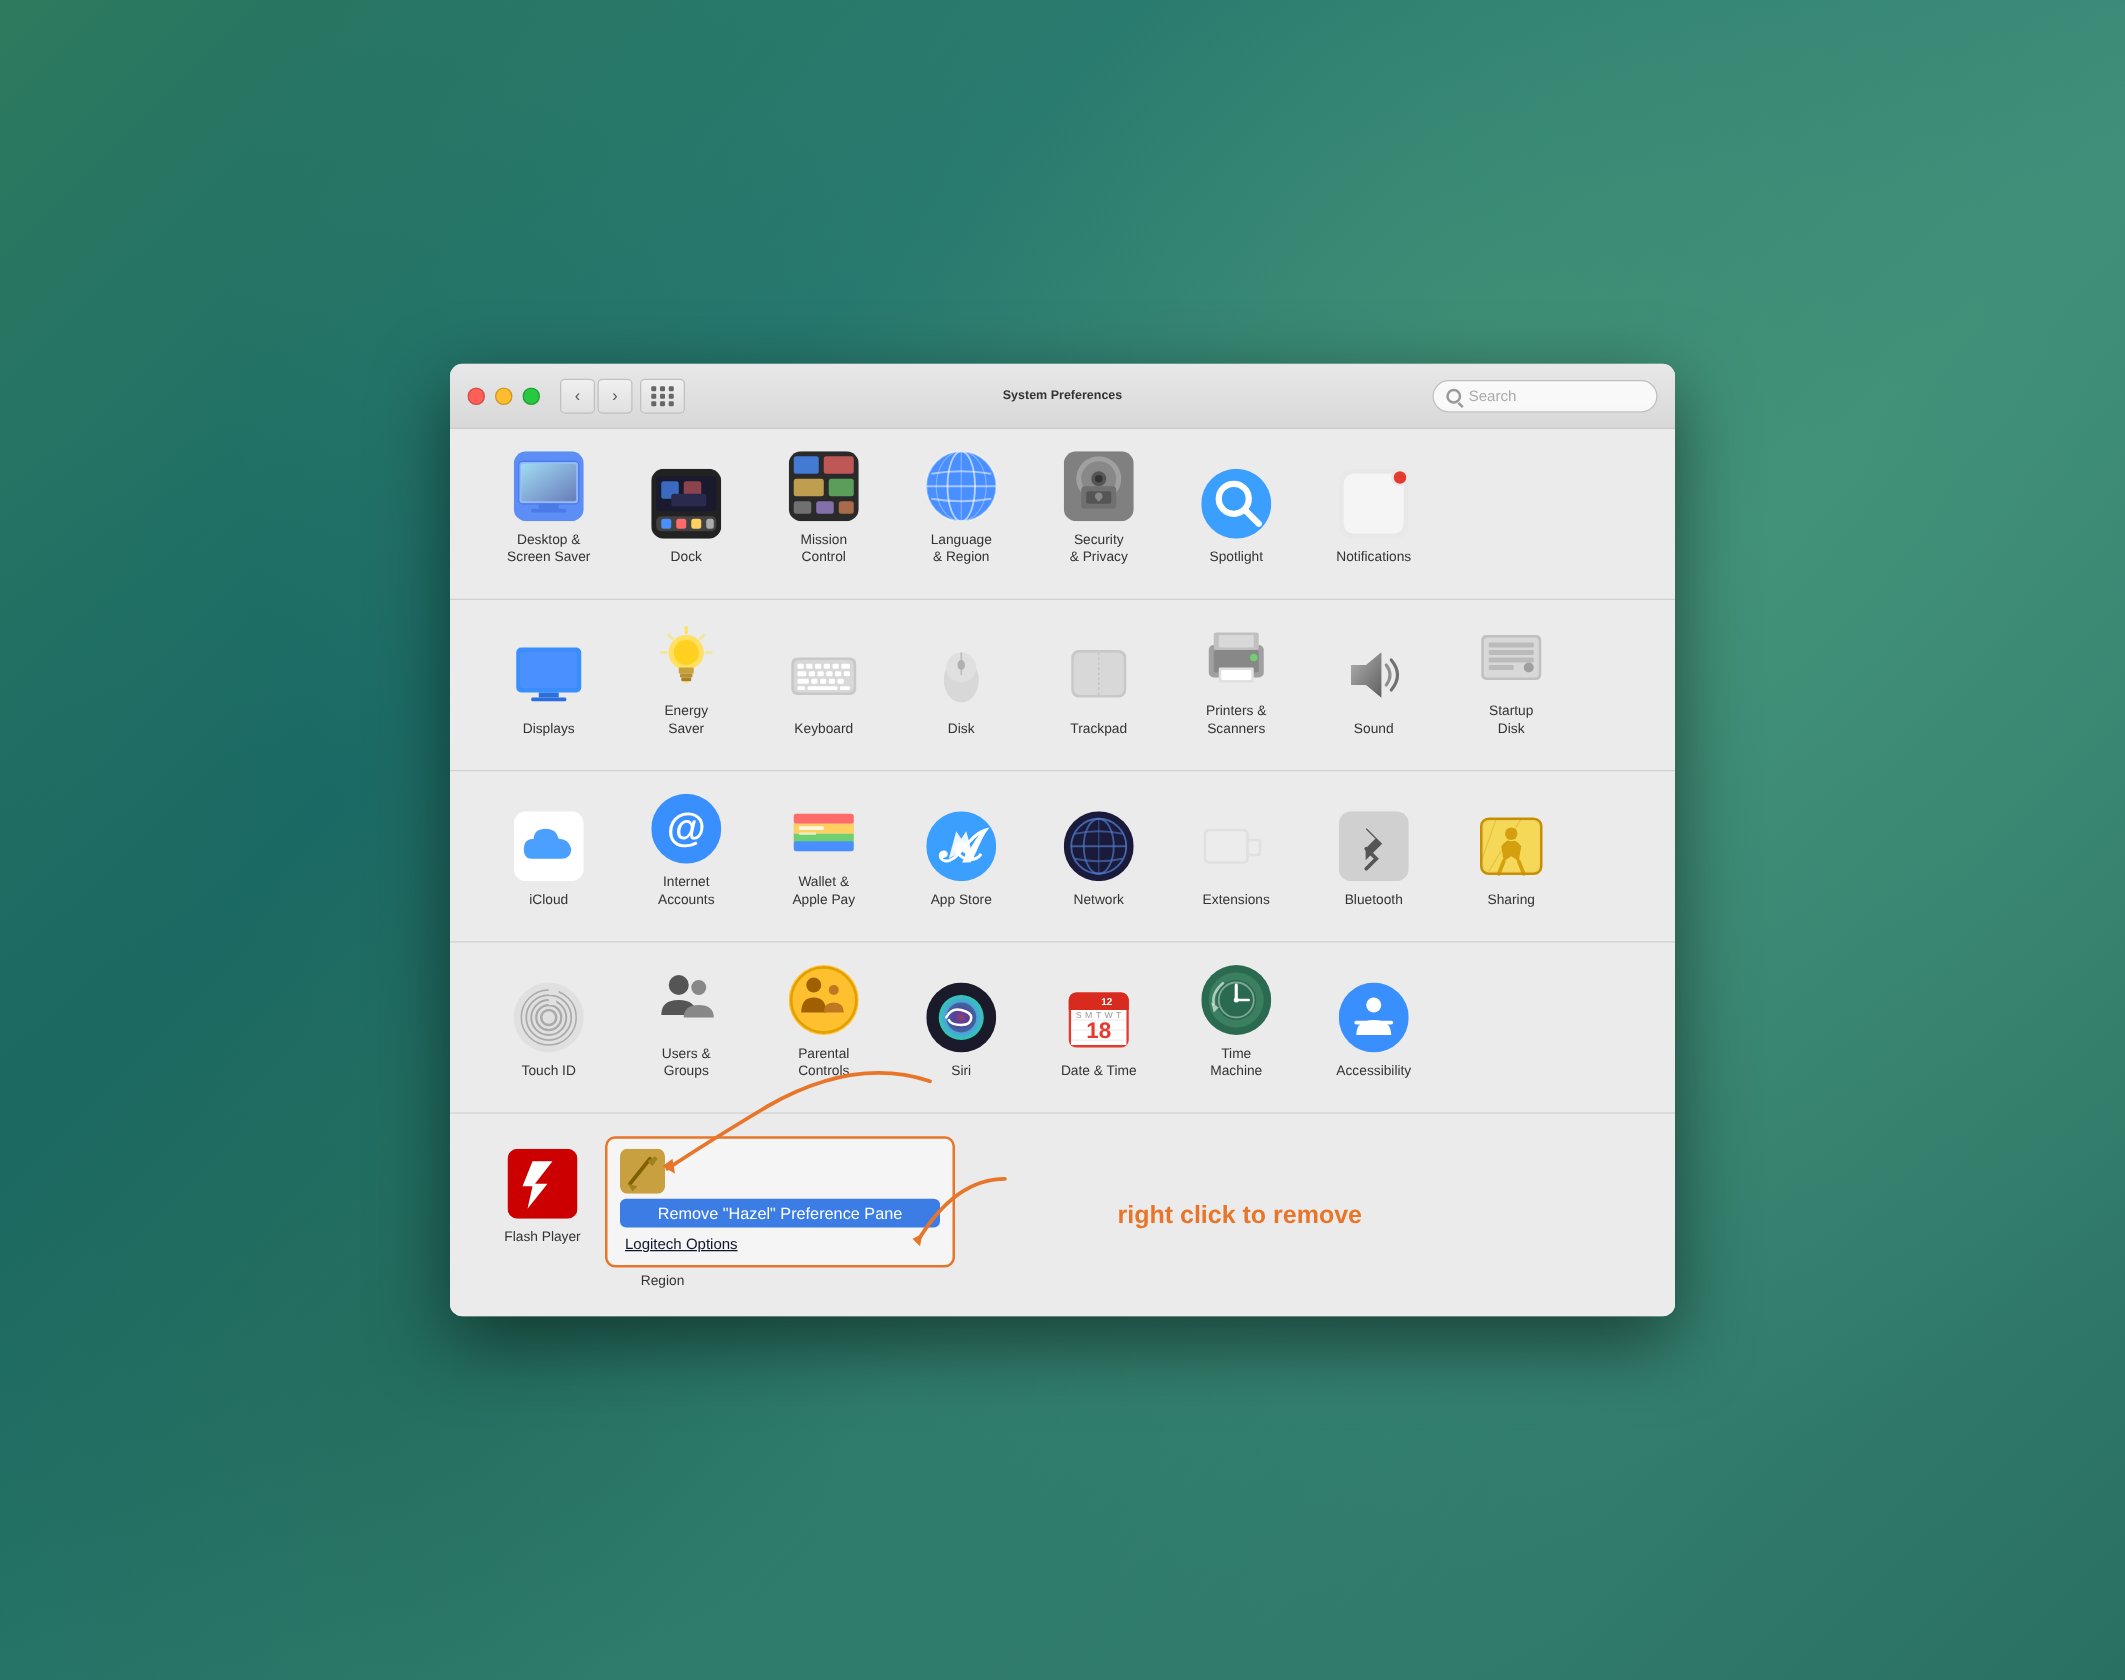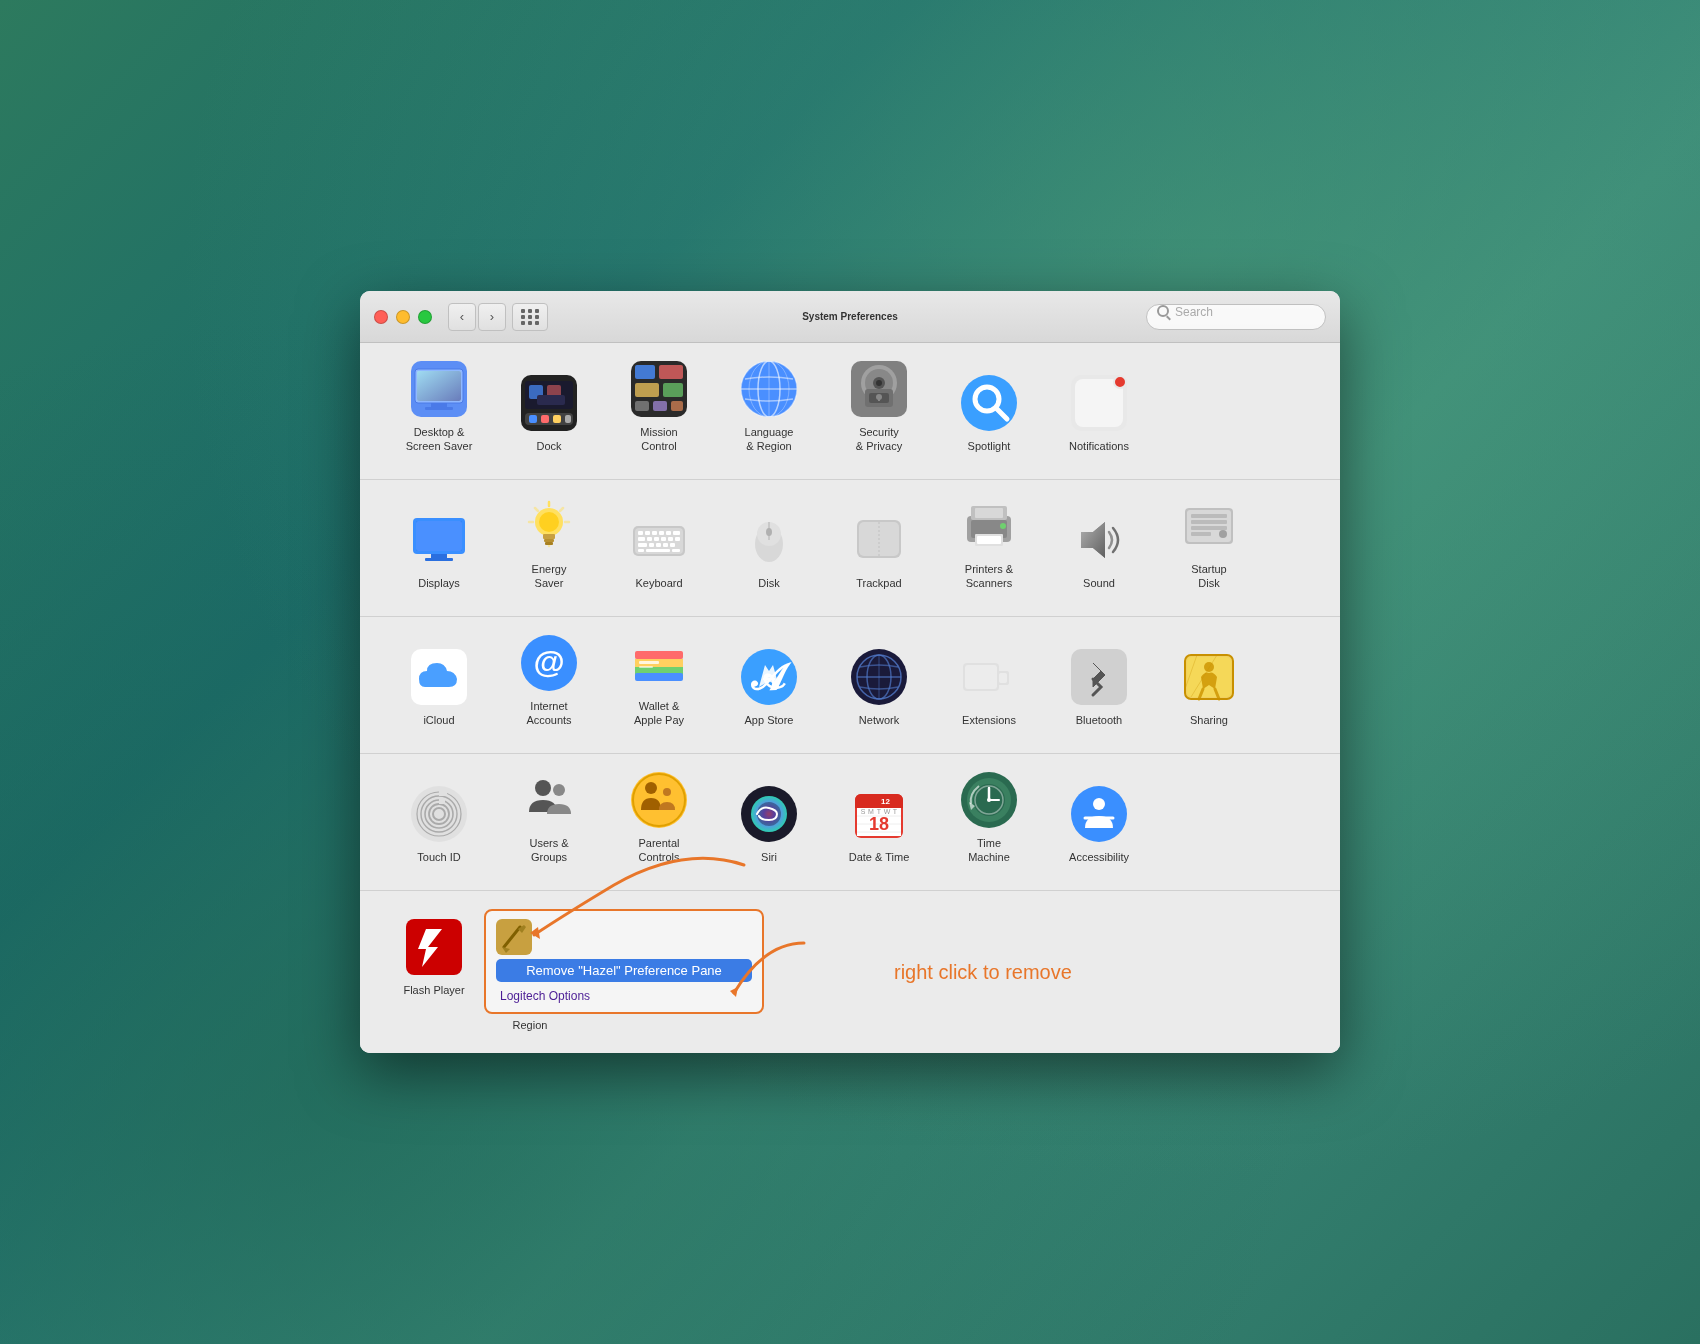--- a/index.html
+++ b/index.html
@@ -106,20 +106,21 @@
       position: absolute;
       right: 14px;
       top: 50%;
       transform: translateY(-50%);
       width: 180px;
       height: 26px;
       background: rgba(255,255,255,0.8);
       border: 1px solid #c0c0c0;
       border-radius: 13px;
       display: flex;
+      align-items: center;
       padding: 0 10px;
       gap: 6px;
     }
     .search-icon-shape {
       width: 12px; height: 12px;
       border: 2px solid #999;
       border-radius: 50%;
       position: relative;
       flex-shrink: 0;
     }
@@ -226,22 +227,23 @@
       font-size: 13px;
       font-weight: 500;
       padding: 4px 12px;
       border-radius: 5px;
       width: 100%;
       text-align: center;
       margin-bottom: 4px;
     }
     .context-other-label {
       font-size: 12px;
-      color: #4c1d95;
+      color: #0f172a;
       padding-left: 4px;
+      text-decoration: underline;
     }
 
     
     .badge-red {
       position: absolute;
       top: 2px; right: 2px;
       width: 14px; height: 14px;
       background: #e53a2f;
       border-radius: 50%;
     }
@@ -845,21 +847,21 @@
             <span class="pref-label" style="width:60px; text-align:center;">Region</span>
           </div>
         </div>
 
         <div style="position:absolute; left: 340px; bottom: 20px; display: flex; align-items: center;">
           <svg width="160" height="80" viewBox="0 0 160 80" style="overflow: visible;">
 
             <path d="M80,10 Q40,10 10,60" stroke="#e8762a" stroke-width="3" fill="none" stroke-linecap="round"></path>
             <polygon points="6,58 14,54 12,64" fill="#e8762a"></polygon>
           </svg>
-          <span style="font-size:20px; font-weight:400; color:#e8762a; white-space:nowrap; margin-left: 10px;">right click to remove</span>
+          <span style="font-size:20px; font-weight:700; color:#e8762a; white-space:nowrap; margin-left: 10px;">right click to remove</span>
         </div>
 
         <svg style="position:absolute; left:100px; top:-60px; width:300px; height:120px; overflow:visible; pointer-events:none;" viewBox="0 0 300 120">
           <path d="M260,20 Q200,0 130,40 Q80,70 50,90" stroke="#e8762a" stroke-width="3" fill="none" stroke-linecap="round"></path>
           <polygon points="46,88 54,82 56,94" fill="#e8762a"></polygon>
         </svg>
 
       </div>
     </div>
 

